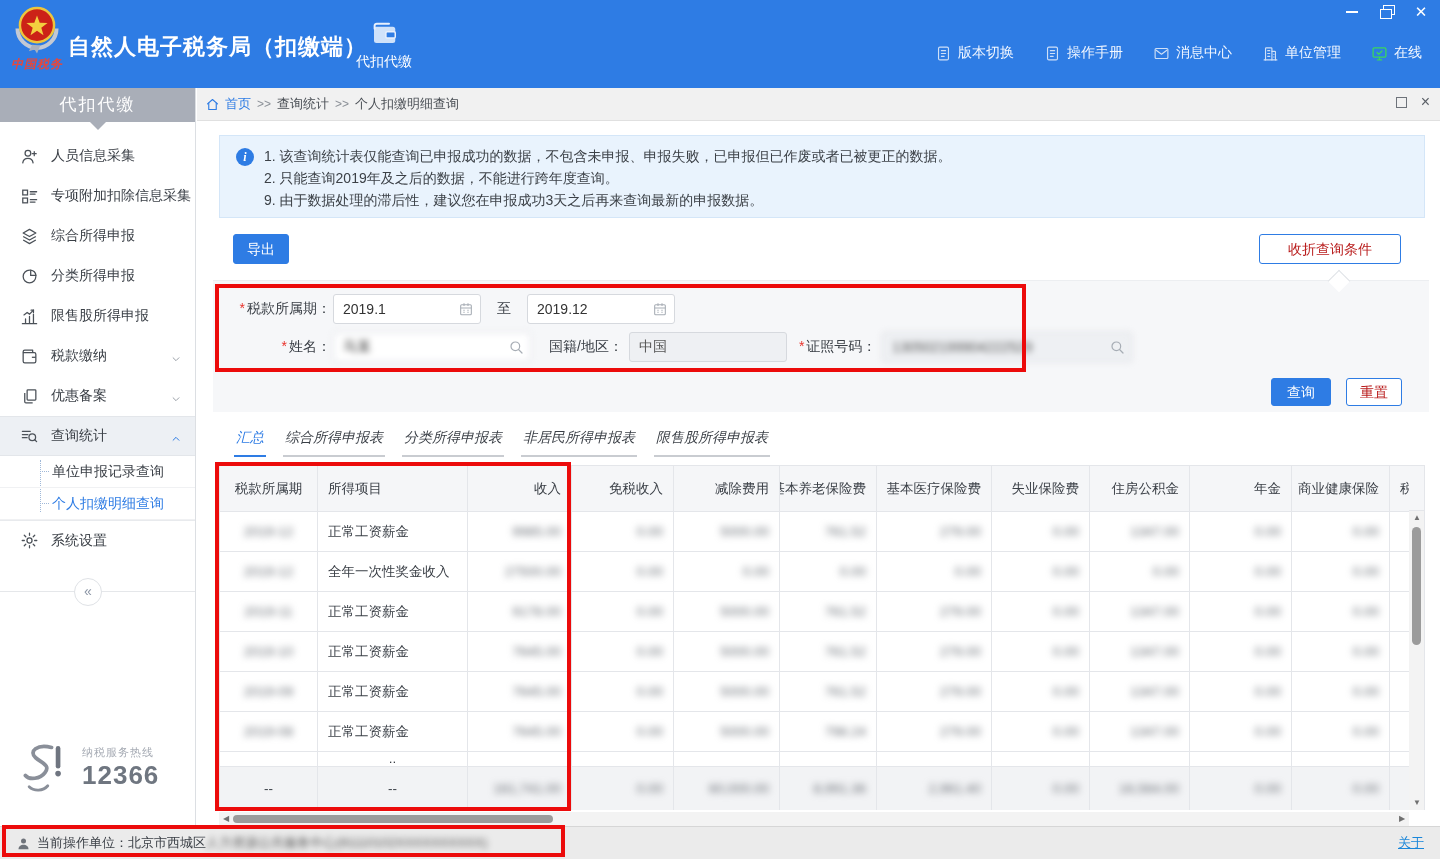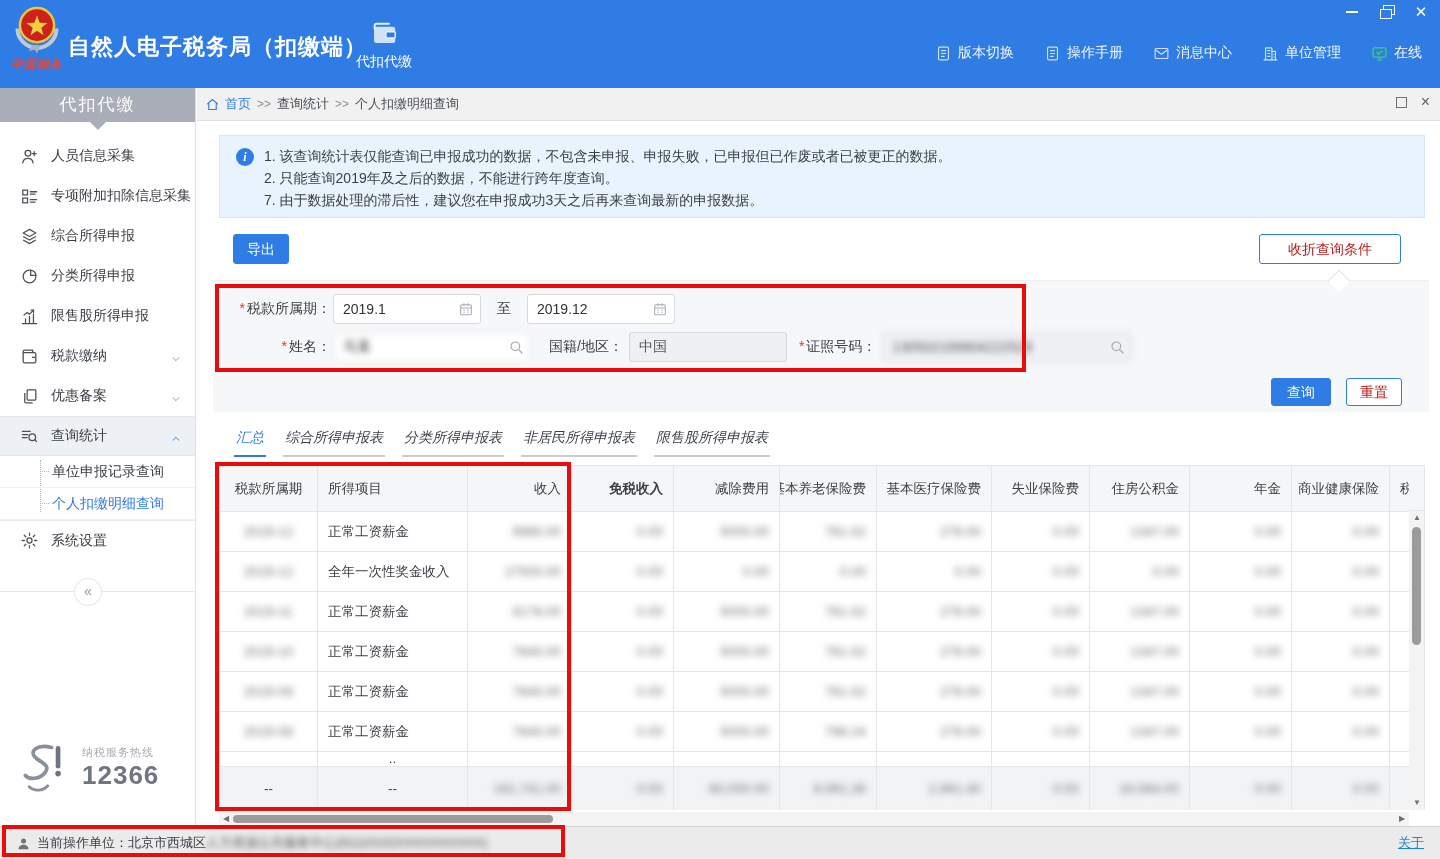--- a/index.html
+++ b/index.html
@@ -319,21 +319,21 @@
         <div class="pc-max"></div>
         <div class="pc-close">×</div>
       </div>
     </div>
 
     <div class="notice">
       <div class="info-ic">i</div>
       <div id="notice-lines">
           <div class="notice-line">1. 该查询统计表仅能查询已申报成功的数据，不包含未申报、申报失败，已申报但已作废或者已被更正的数据。</div>
           <div class="notice-line">2. 只能查询2019年及之后的数据，不能进行跨年度查询。</div>
-          <div class="notice-line">7. 由于数据处理的滞后性，建议您在申报成功3天之后再来查询最新的申报数据。</div>
+          <div class="notice-line">9. 由于数据处理的滞后性，建议您在申报成功3天之后再来查询最新的申报数据。</div>
         </div>
     </div>
 
     <div class="btn btn-blue btn-export">导出</div>
     <div class="btn btn-ghost btn-collapse">收折查询条件</div>
 
     <div class="qform">
       <div class="form-notch"></div>
       <div class="frow frow1">
         <div class="flabel" style="width:118px;"><span class="req">*</span><span>税款所属期：</span></div>
@@ -387,21 +387,21 @@
         <div class="tab">分类所得申报表</div>
         <div class="tab">非居民所得申报表</div>
         <div class="tab">限售股所得申报表</div>
       </div>
 
     <div class="table-wrap" id="table">
         <div class="trow thead">
           <div class="tcell al-c" style="width: 98px;">税款所属期</div>
           <div class="tcell al-l" style="width: 150px;">所得项目</div>
           <div class="tcell al-r" style="width: 104px;">收入</div>
-          <div class="tcell al-r" style="width: 102px; font-weight: bold;">免税收入</div>
+          <div class="tcell al-r" style="width: 102px;">免税收入</div>
           <div class="tcell al-r" style="width: 106px;">减除费用</div>
           <div class="tcell al-r" style="width: 97px;">基本养老保险费</div>
           <div class="tcell al-r" style="width: 115px;">基本医疗保险费</div>
           <div class="tcell al-r" style="width: 98px;">失业保险费</div>
           <div class="tcell al-r" style="width: 100px; font-family: Liberation Serif, serif;">住房公积金</div>
           <div class="tcell al-r" style="width: 102px;">年金</div>
           <div class="tcell al-r" style="width: 98px;">商业健康保险</div>
           <div class="tcell al-l" style="width: 80px;">税</div>
         </div>
         <div class="trow tbody">

